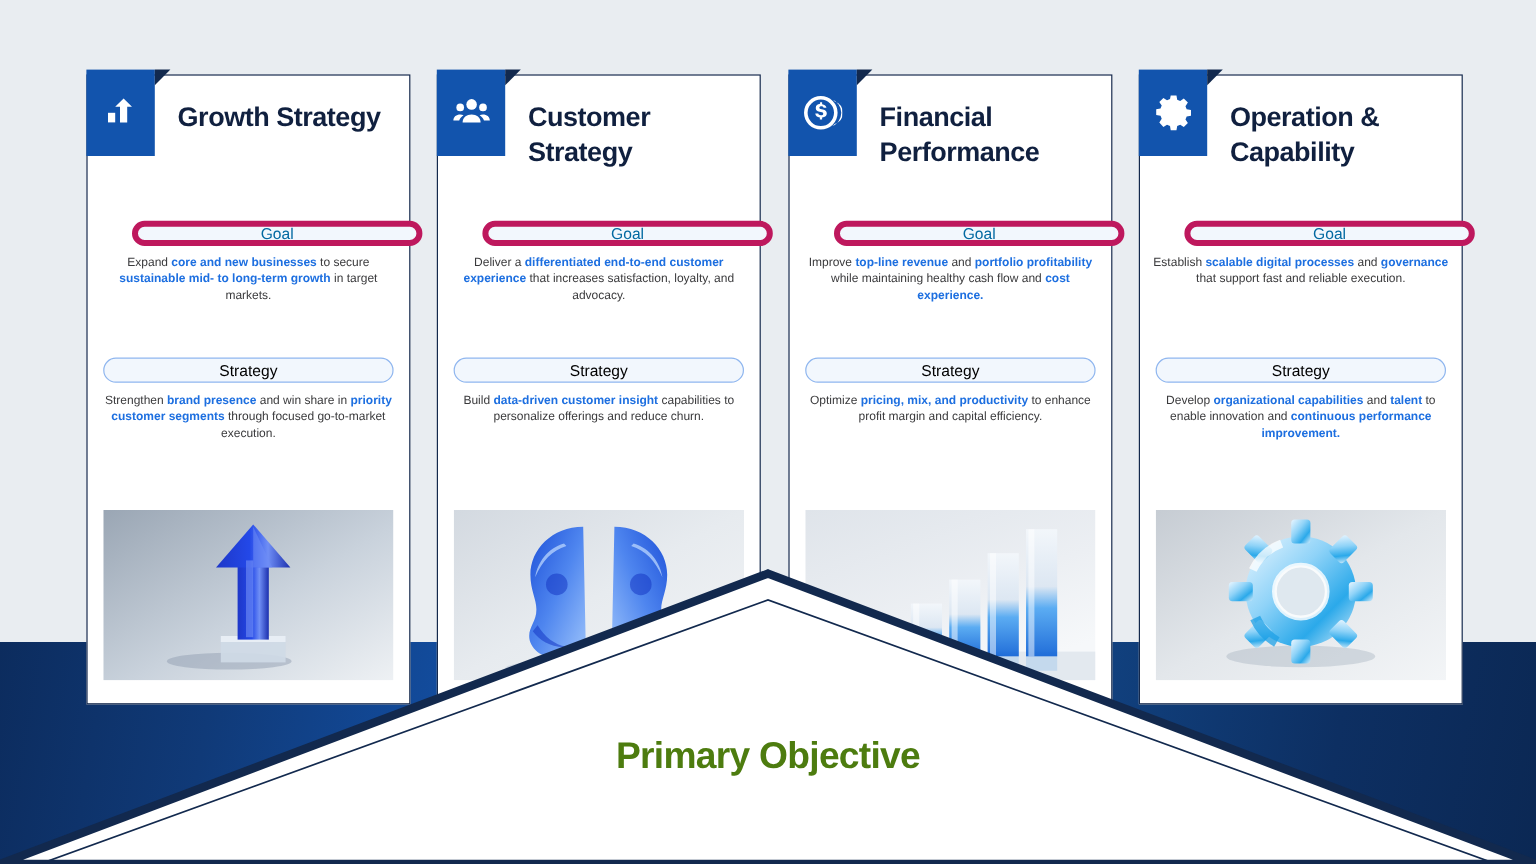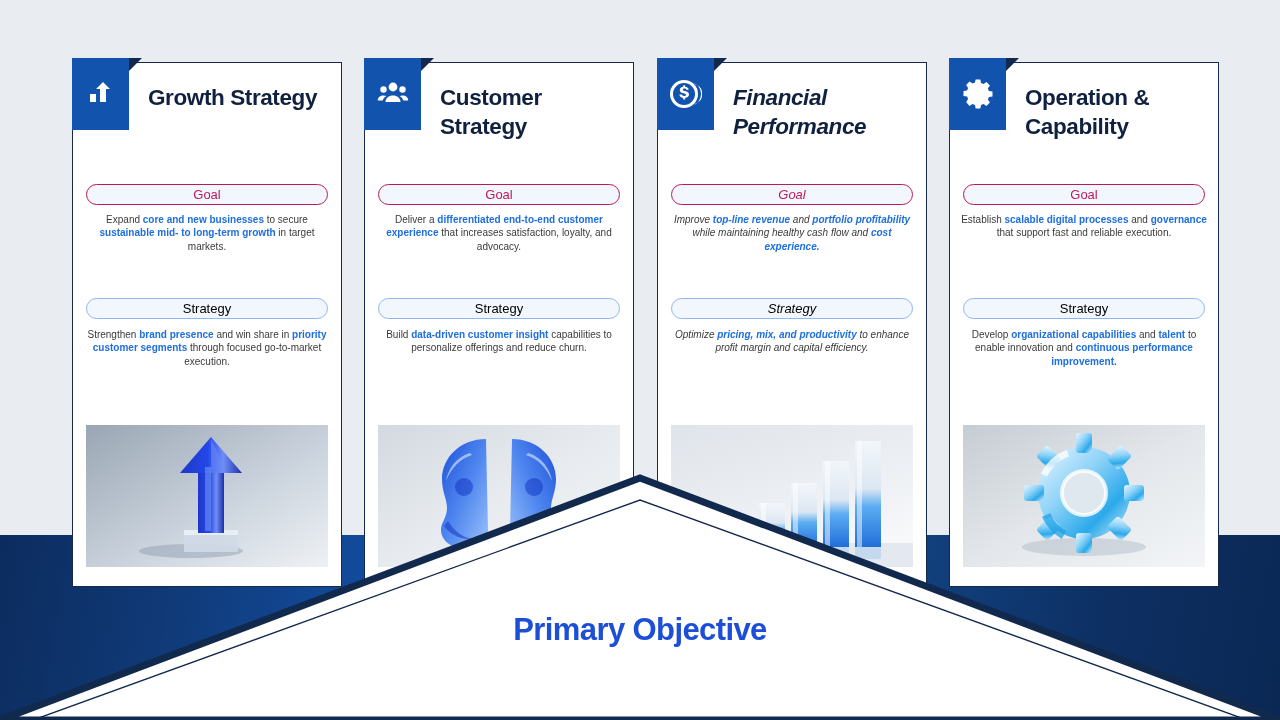--- a/index.html
+++ b/index.html
@@ -22,37 +22,37 @@
   
   .chevron-wrap {
     position:absolute; left:0; top:470px; width:1280px; height:250px;
     z-index:4; pointer-events:none;
   }
   .chevron-wrap svg { display:block; width:1280px; height:250px; }
 
   .objective-title {
     position:absolute; left:0; right:0; top:612px;
     text-align:center; z-index:6;
-    font-size:31px; font-weight:bold; color:#1d4ed8;
+    font-size:31px; font-weight:bold; color:#4d7c0f;
     letter-spacing:-0.6px;
   }
 
   
   .cards {
     position:absolute; left:12px; top:0; width:1280px; height:596px; z-index:3;
   }
   .card {
     position:absolute; top:62px; width:270px; height:525px;
     background:#ffffff;
     border:1.5px solid #14294d;
     padding:0 12px;
   }
   .card.c0 { left:60px; }
   .card.c1 { left:352px; }
-  .card.c2 { left:645px;font-style:italic; }
+  .card.c2 { left:645px; }
   .card.c3 { left:937px; }
 
   .icon-tab {
     position:absolute; top:-5px; left:-1px;
     width:57px; height:72px;
     background:#1254ad;
     display:flex; align-items:center; justify-content:center;
     z-index:5;
   }
   .icon-tab .fold {
@@ -71,22 +71,23 @@
 
   .pill {
     position:absolute; left:13px; width:242px; height:21px;
     border-radius:11px;
     background:#f2f7fd;
     display:flex; align-items:center; justify-content:center;
     font-size:13px; line-height:1;
   }
   .pill.goal {
     top:121px;
-    border:1px solid #be185d;
-    color:#be185d;
+    border:5px solid #be185d;
+    color:#0369a1;
+    margin-left:24px;
   }
   .pill.strategy {
     top:235px;
     border:1px solid #8fb6ef;
     color:#000000;
   }
 
   .body-text {
     position:absolute; left:9px; width:250px;
     text-align:center;

